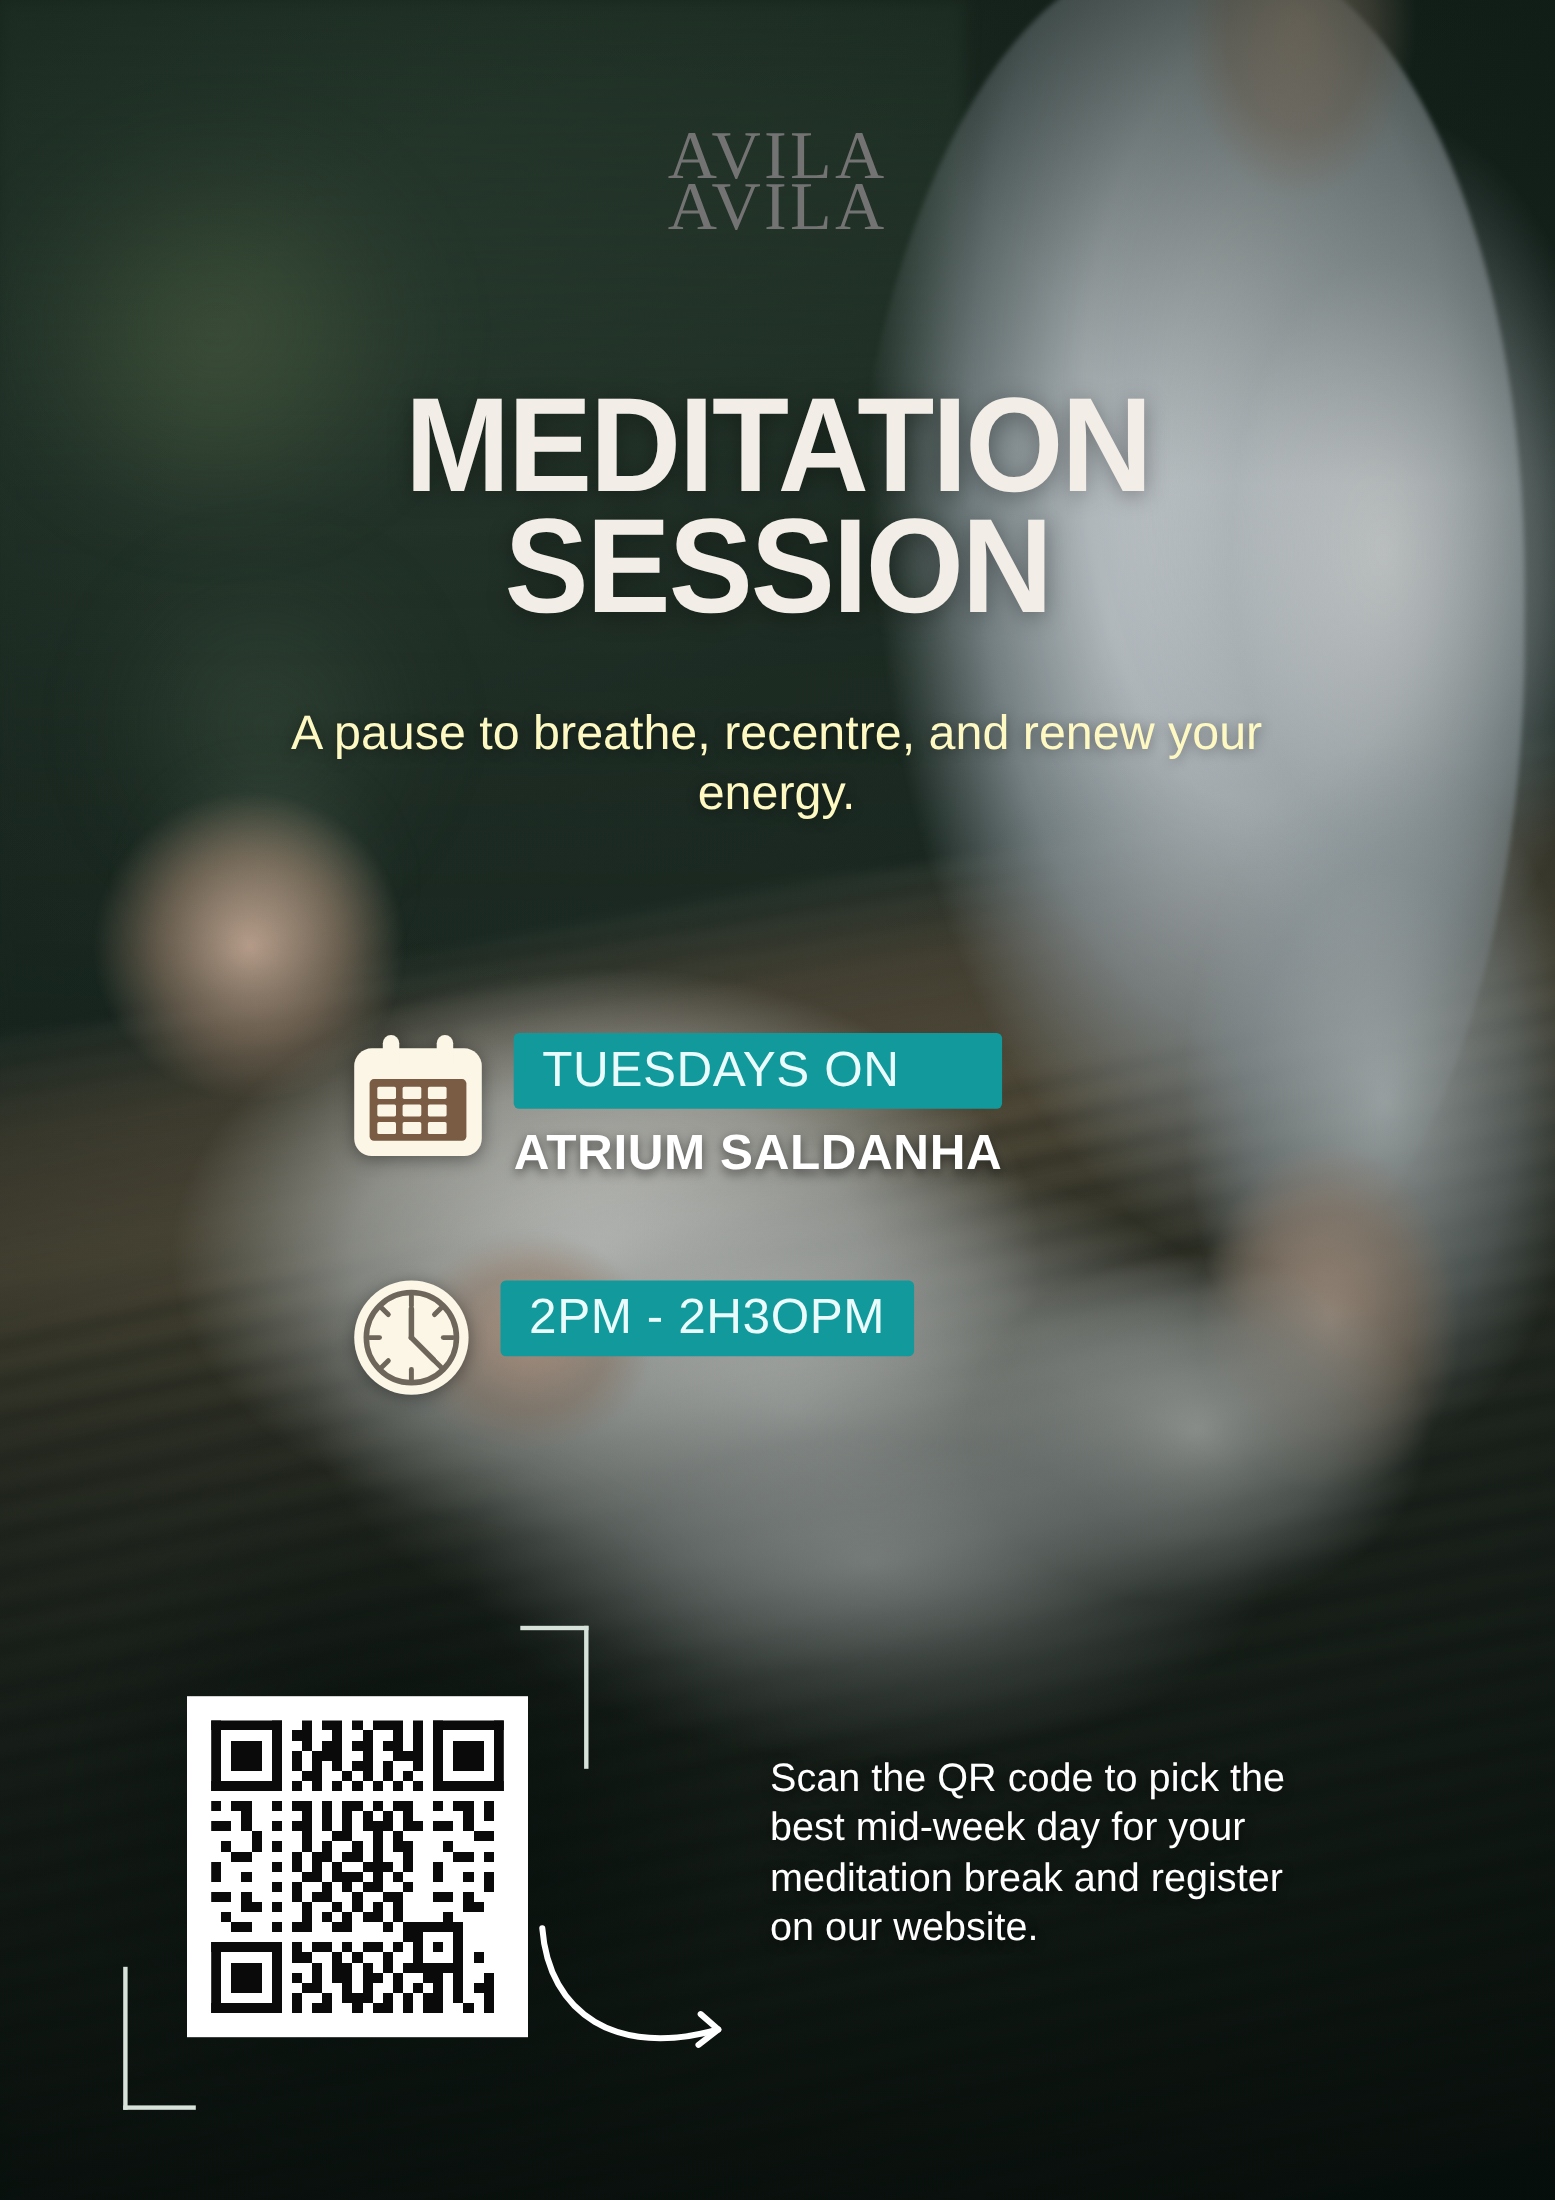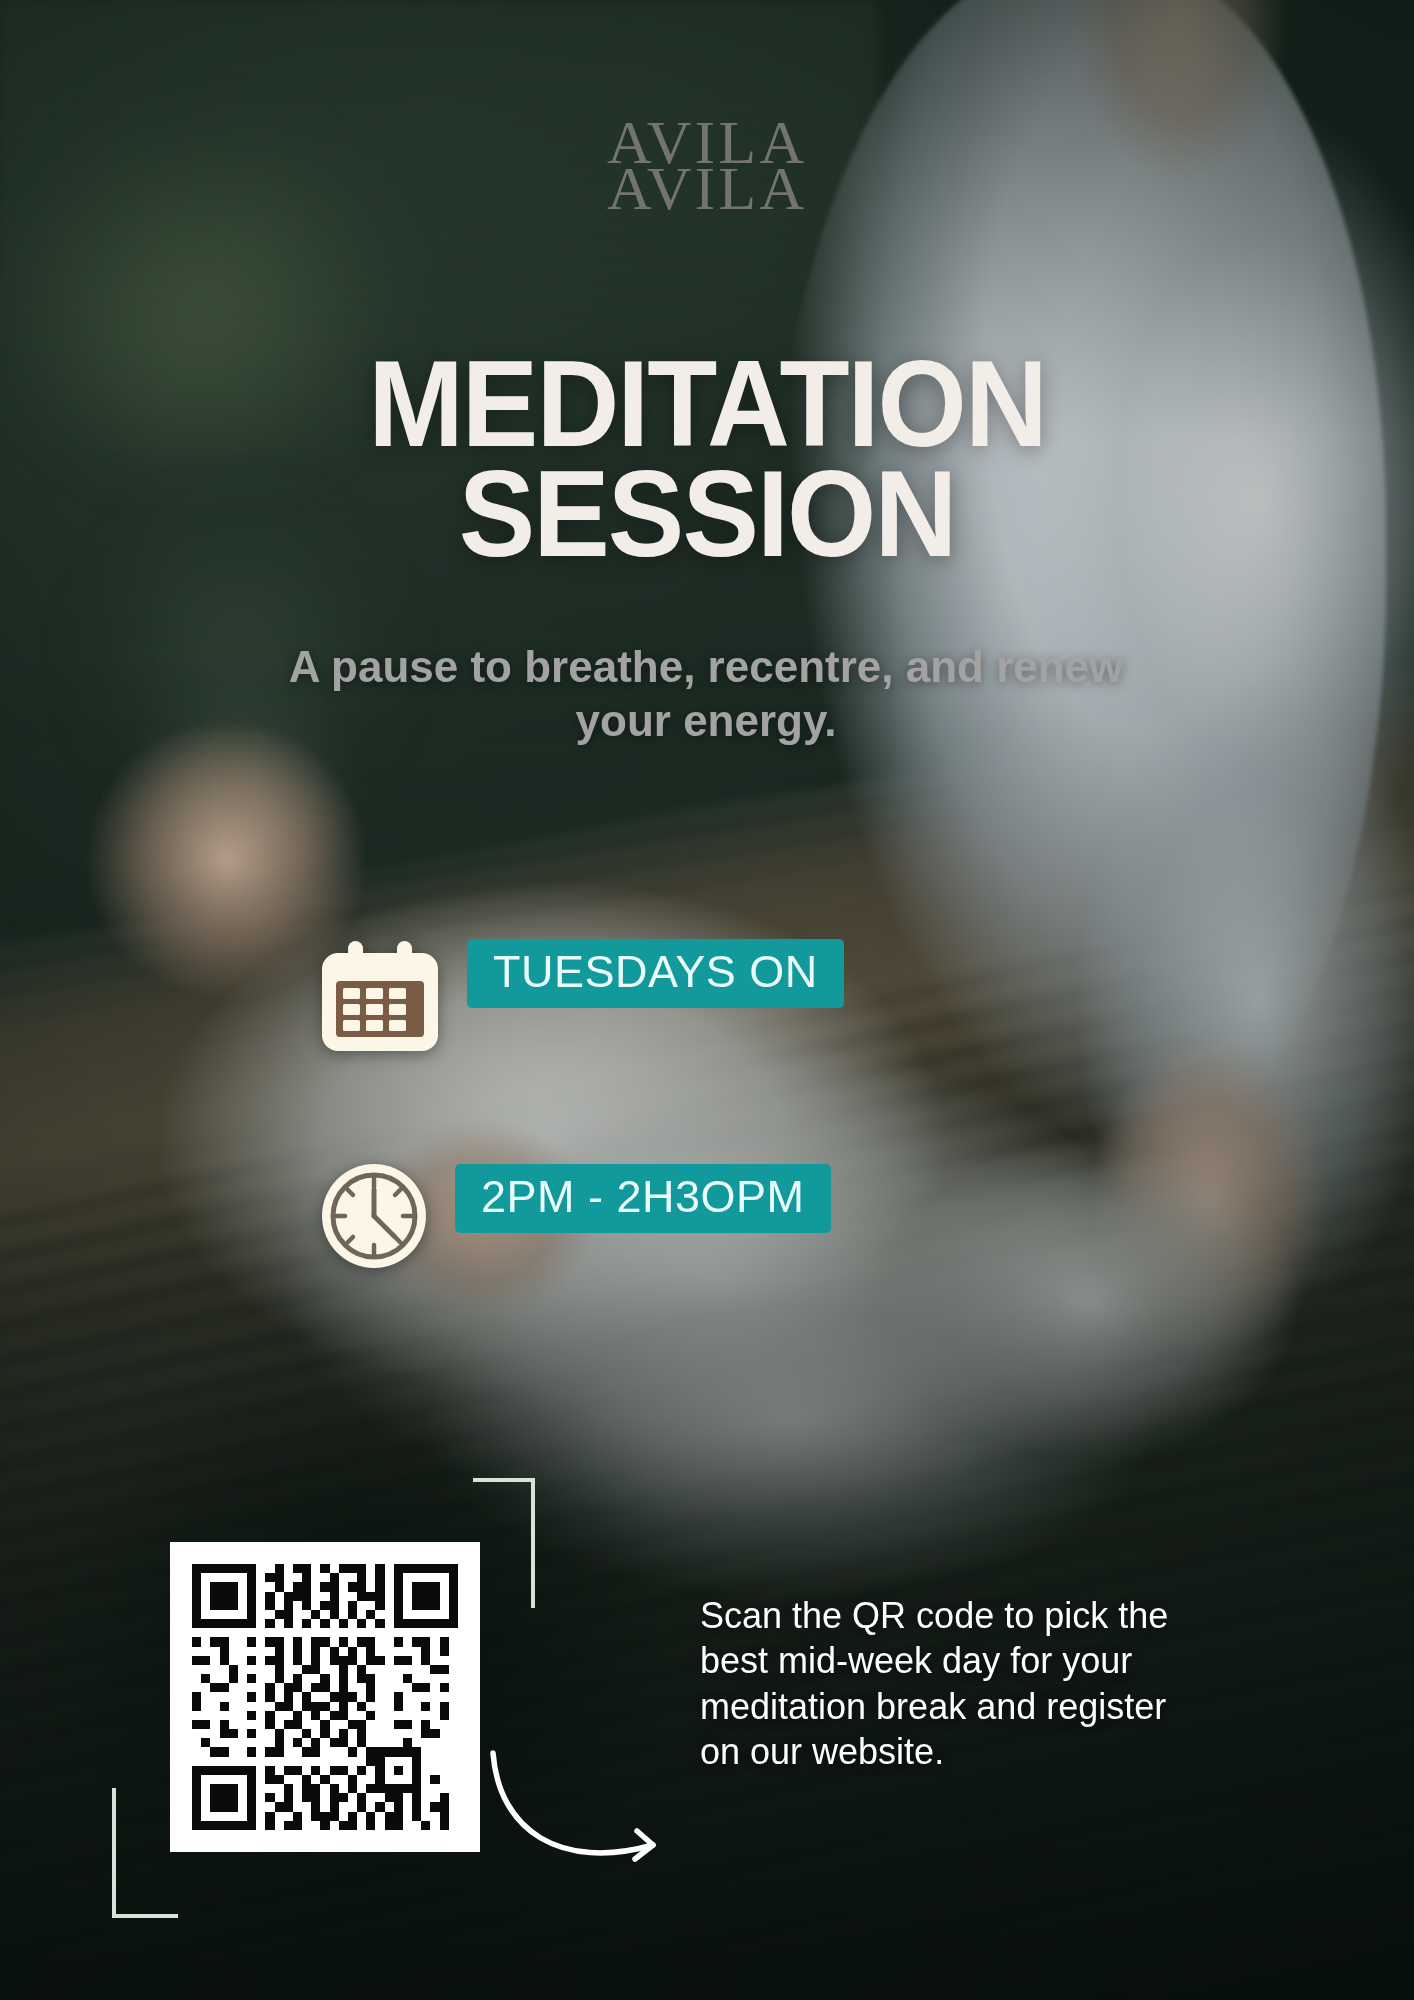--- a/index.html
+++ b/index.html
@@ -178,23 +178,23 @@
     letter-spacing:-2px;
     transform:scaleX(.94);
     text-shadow:0 4px 22px rgba(0,0,0,.34);
   }
   .title-line { display:block; }
 
   
   .tagline {
     position:absolute; top:640px; left:236px; width:940px;
     text-align:center;
-    color:#a3a3a3;
+    color:#fef9c3;
     font-size:44px;
-    font-weight:700;
+    font-weight:400;
     line-height:1.23;
     text-shadow:0 2px 12px rgba(0,0,0,.40);
   }
 
   
   .info-row {
     position:absolute;
     display:flex; align-items:flex-start; gap:25px;
   }
   .row-cal  { top:935px;  left:318px; }
@@ -316,20 +316,21 @@
             <rect x="48" y="69" width="17" height="11" rx="1.5"></rect>
             <rect x="71" y="69" width="17" height="11" rx="1.5"></rect>
             <rect x="25" y="85" width="17" height="11" rx="1.5"></rect>
             <rect x="48" y="85" width="17" height="11" rx="1.5"></rect>
             <rect x="71" y="85" width="17" height="11" rx="1.5"></rect>
           </g>
         </svg>
       </span>
       <span class="info-text">
         <span class="badge">TUESDAYS ON</span>
+        <span class="venue">ATRIUM SALDANHA</span>
       </span>
     </div>
 
     <div class="info-row row-time">
       <span class="icon-box">
         <svg width="112" height="112" viewBox="0 0 112 112" aria-hidden="true">
           <circle cx="56" cy="56" r="52" fill="#FBF6E6"></circle>
           <circle cx="56" cy="56" r="41" fill="none" stroke="#6E665A" stroke-width="5"></circle>
           <g stroke="#6E665A" stroke-width="4.5" stroke-linecap="round">
             <line x1="56" y1="18" x2="56" y2="27"></line>

